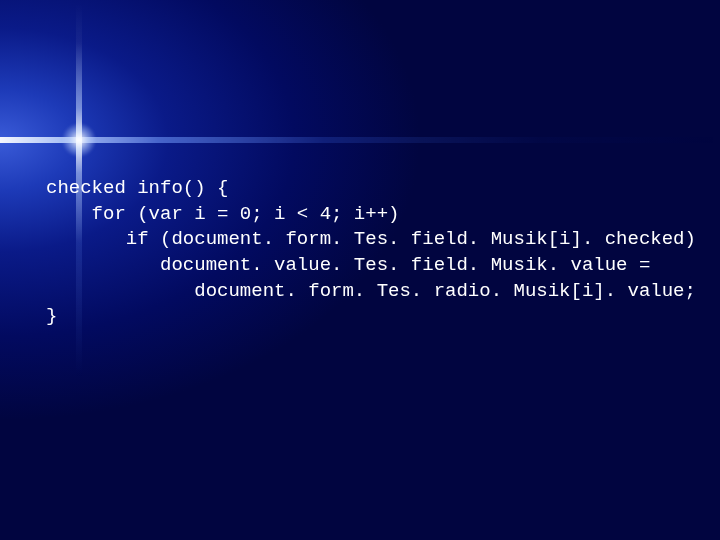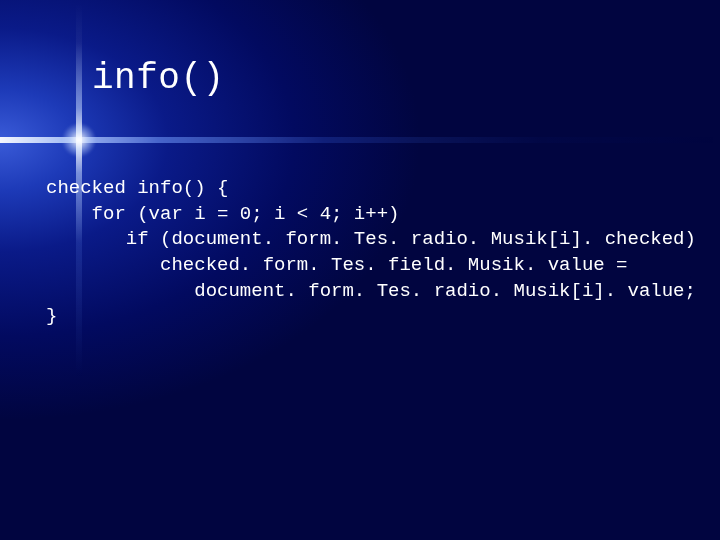--- a/index.html
+++ b/index.html
@@ -83,21 +83,20 @@
   }
 </style>
 </head>
 <body>
 
 <div class="slide">
   <div class="flare-h"></div>
   <div class="flare-v"></div>
   <div class="flare-core"></div>
 
-  <div class="title">info()</div>
 
   <div class="code"><span>checked info() {</span>
 <span>    for (var i = 0; i &lt; 4; i++)</span>
-<span>       if (document. form. Tes. radio. Musik[i]. checked)</span>
-<span>          checked. form. Tes. field. Musik. value =</span>
+<span>       if (document. form. Tes. field. Musik[i]. checked)</span>
+<span>          document. value. Tes. field. Musik. value =</span>
 <span>             document. form. Tes. radio. Musik[i]. value;</span>
 <span>}</span></div>
 </div>
 
 </body></html>

